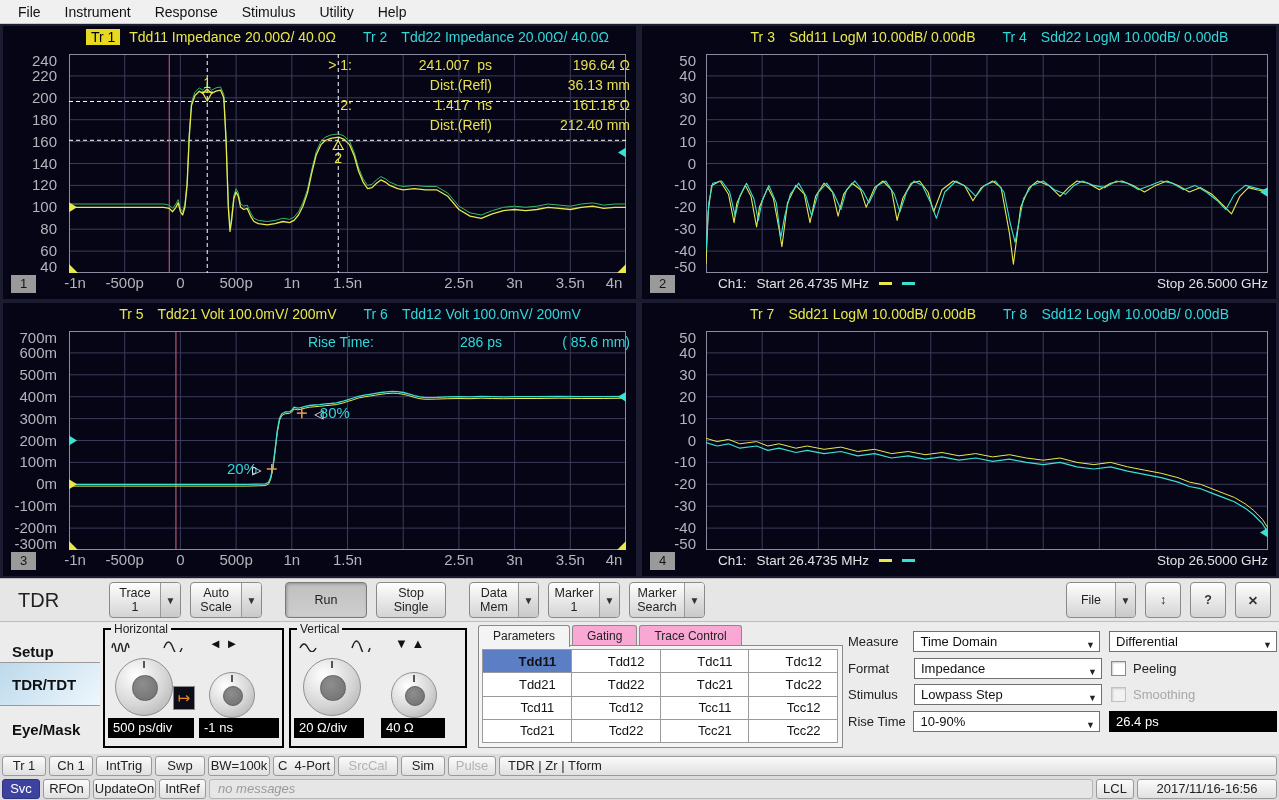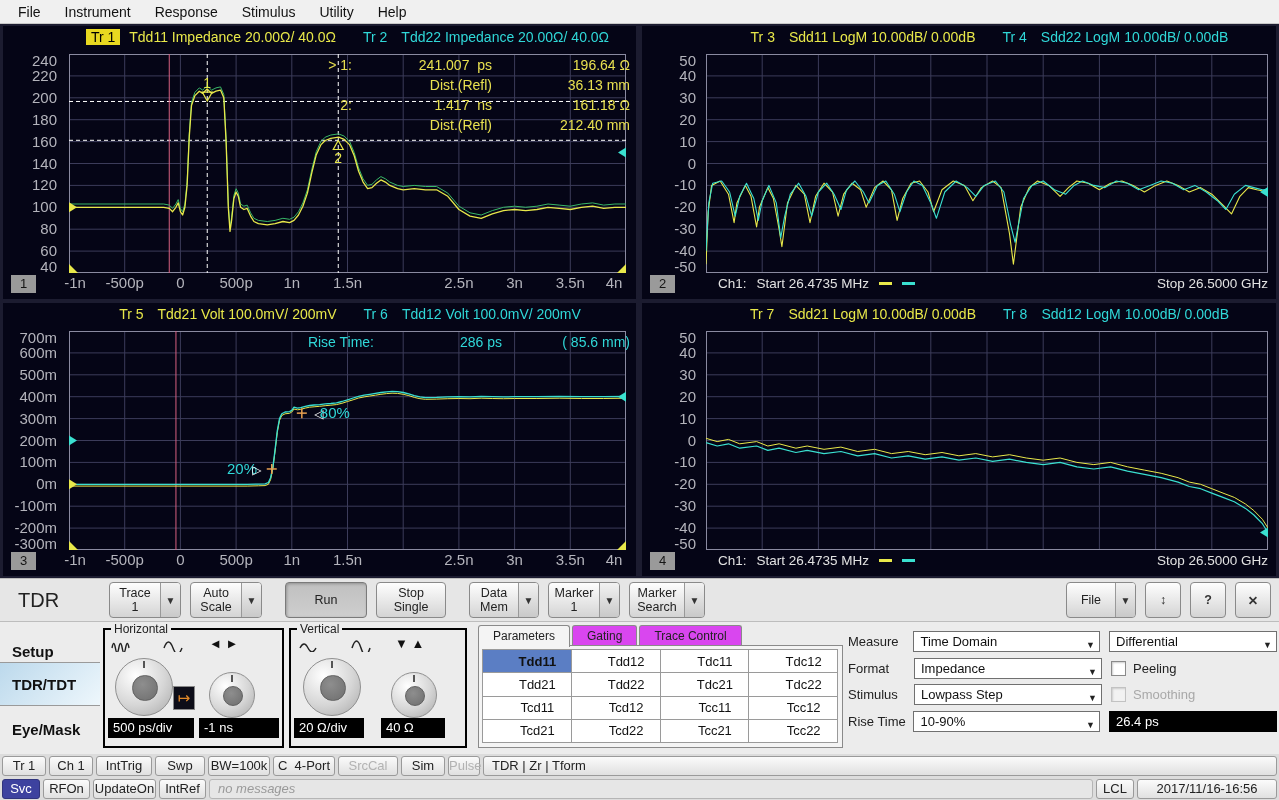--- a/index.html
+++ b/index.html
@@ -76,21 +76,21 @@
   .knob.big{width:56px;height:56px;}
   .knob.small{width:44px;height:44px;}
   .kicon{position:absolute;color:#111;}
   .mapbox{position:absolute;width:20px;height:22px;background:#0d0d18;border:1px solid #888;
           color:#e08828;font-size:15px;line-height:21px;text-align:center;}
   .val{position:absolute;top:88px;height:20px;background:#000;color:#fff;font-size:13px;
        line-height:20px;padding:0 5px;box-sizing:border-box;}
   
   .tabpanel{position:absolute;left:478px;top:2px;width:367px;height:128px;}
   .tabs{position:absolute;left:0;top:1px;height:21px;display:flex;}
-  .tab{border:1px solid #8a8a8a;border-bottom:none;background:#d946ef;font-size:12px;color:#222;
+  .tab{border:1px solid #8a8a8a;border-bottom:none;background:#f9a8d4;font-size:12px;color:#222;
        padding:3px 14px 0 14px;border-radius:3px 3px 0 0;margin-right:2px;box-sizing:border-box;height:21px;}
   .tab.act{background:#f4f4f4;position:relative;z-index:2;height:22px;}
   .tabbody{position:absolute;left:0;top:21px;right:2px;bottom:4px;border:1px solid #8a8a8a;background:#f4f4f4;}
   #param-grid{position:absolute;left:4px;top:4px;right:4px;bottom:4px;display:grid;
               grid-template-columns:repeat(4,1fr);grid-template-rows:repeat(4,1fr);}
   .pcell{border:1px solid #9a9a9a;margin:-1px 0 0 -1px;background:#fff;display:flex;align-items:center;
          justify-content:center;font-size:13px;color:#111;padding-left:21px;}
   .pcell.sel{background:#5b7ec4;font-weight:bold;z-index:1;}
   
   .measure{position:absolute;left:848px;top:0;right:2px;height:132px;}
@@ -623,21 +623,21 @@
 
 <div class="status1">
     <div class="stbtn" style="width: 44px;">Tr 1</div>
     <div class="stbtn" style="width: 44px;">Ch 1</div>
     <div class="stbtn" style="width: 56px;">IntTrig</div>
     <div class="stbtn" style="width: 50px;">Swp</div>
     <div class="stbtn" style="width: 62px;">BW=100k</div>
     <div class="stbtn" style="width: 62px;">C  4-Port</div>
     <div class="stbtn dis" style="width: 60px;">SrcCal</div>
     <div class="stbtn" style="width: 44px;">Sim</div>
-    <div class="stbtn dis" style="width: 32px;">Pulse</div>
+    <div class="stbtn dis" style="width: 48px;">Pulse</div>
     <div class="stbtn wide">TDR | Zr | Tform</div>
   </div>
 
 <div class="status2">
   <div class="stbtn svc" style="width:38px">Svc</div>
   <div class="stbtn" style="width:47px">RFOn</div>
   <div class="stbtn" style="width:63px">UpdateOn</div>
   <div class="stbtn" style="width:47px">IntRef</div>
   <div class="msgbox">no messages</div>
   <div class="stbtn" style="width:38px">LCL</div>

